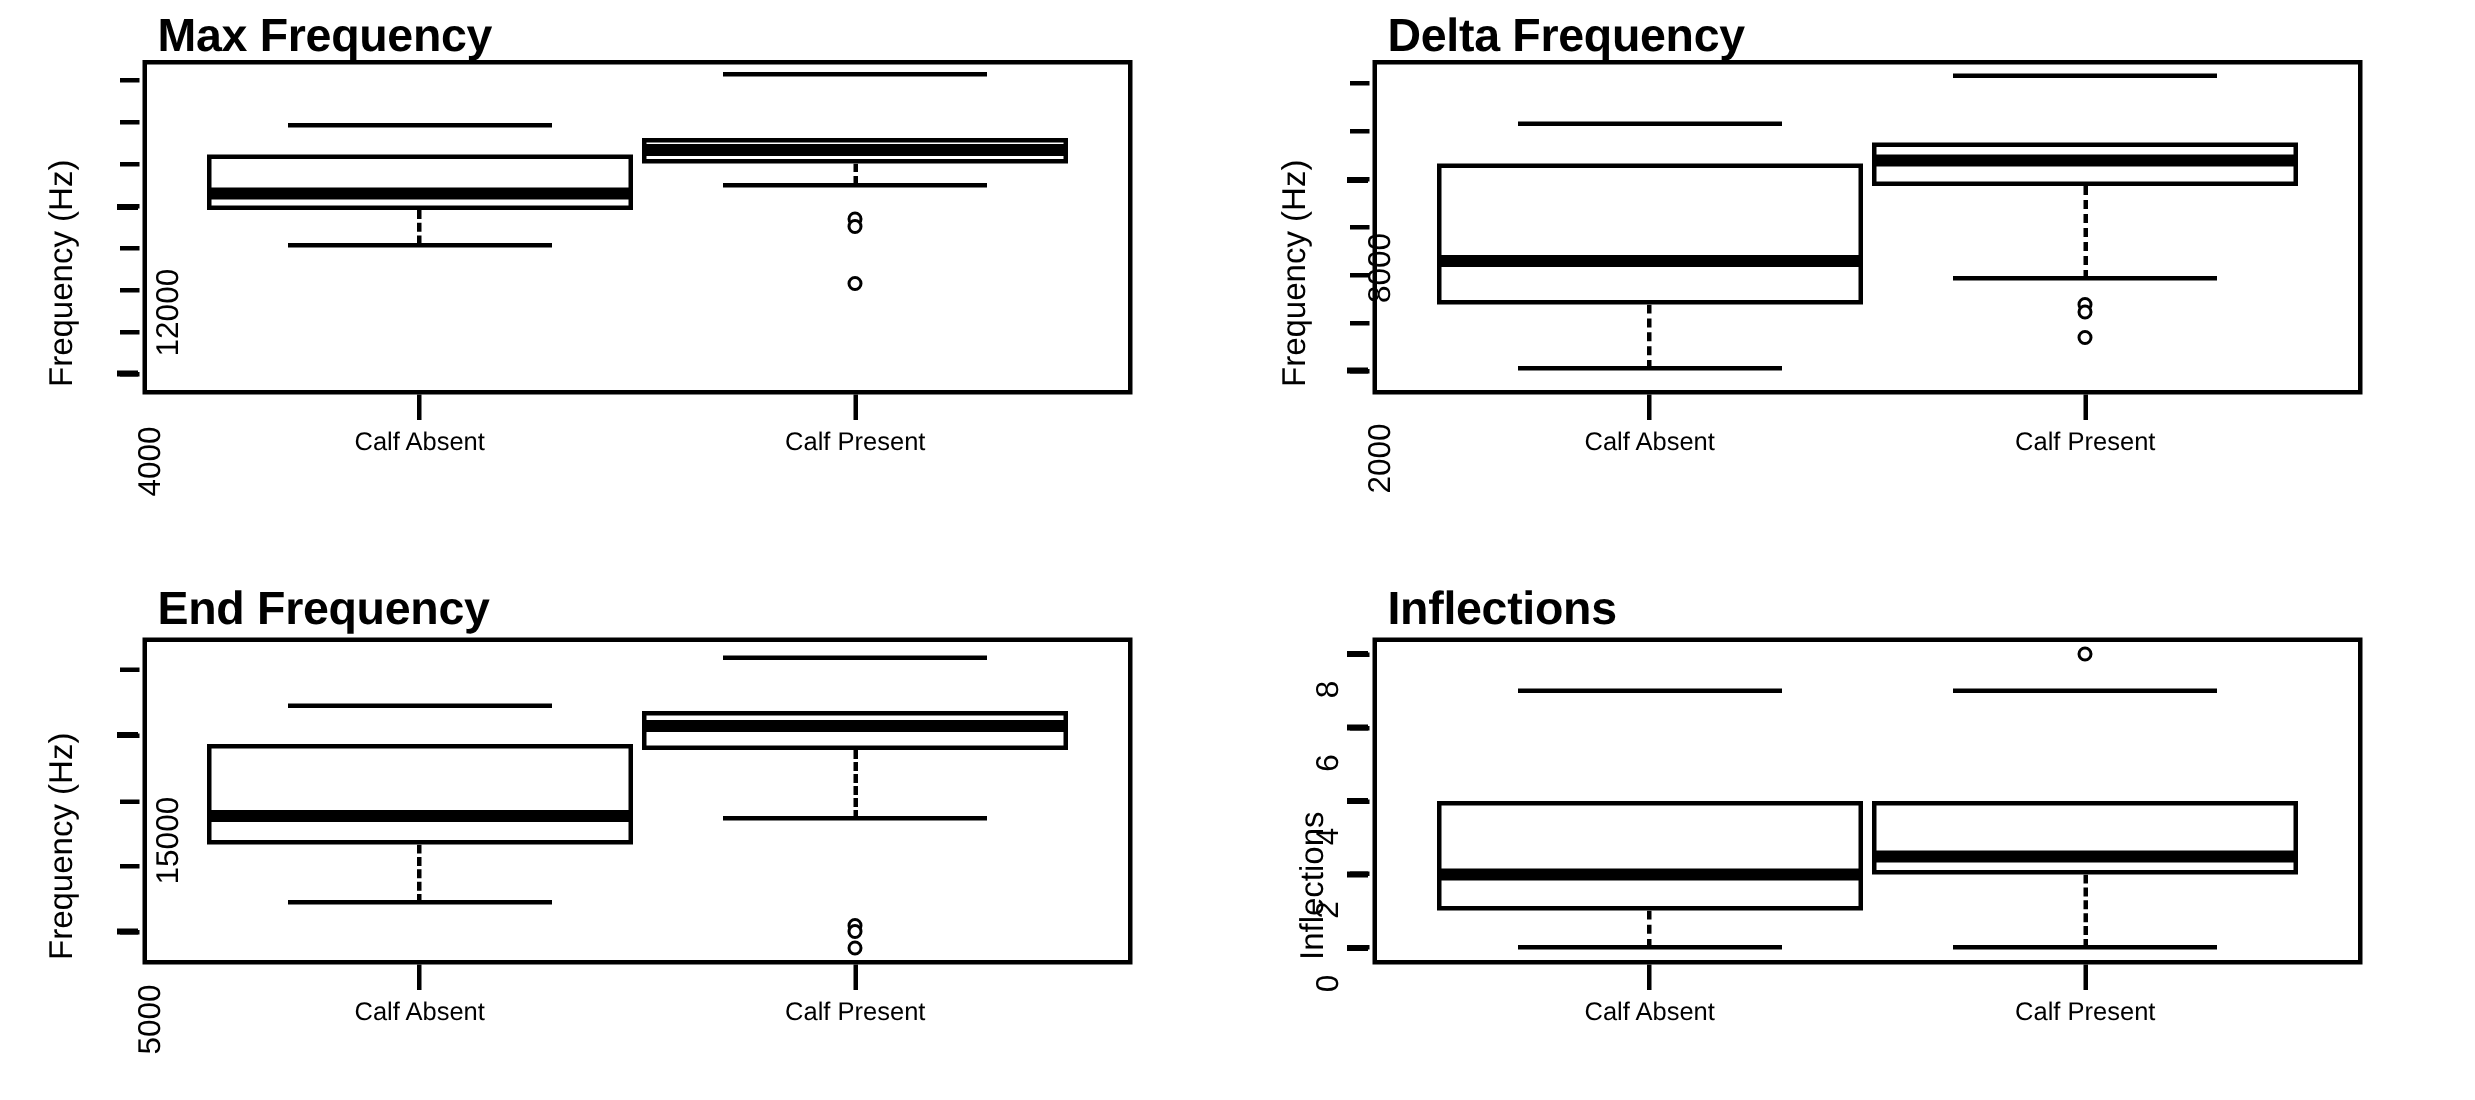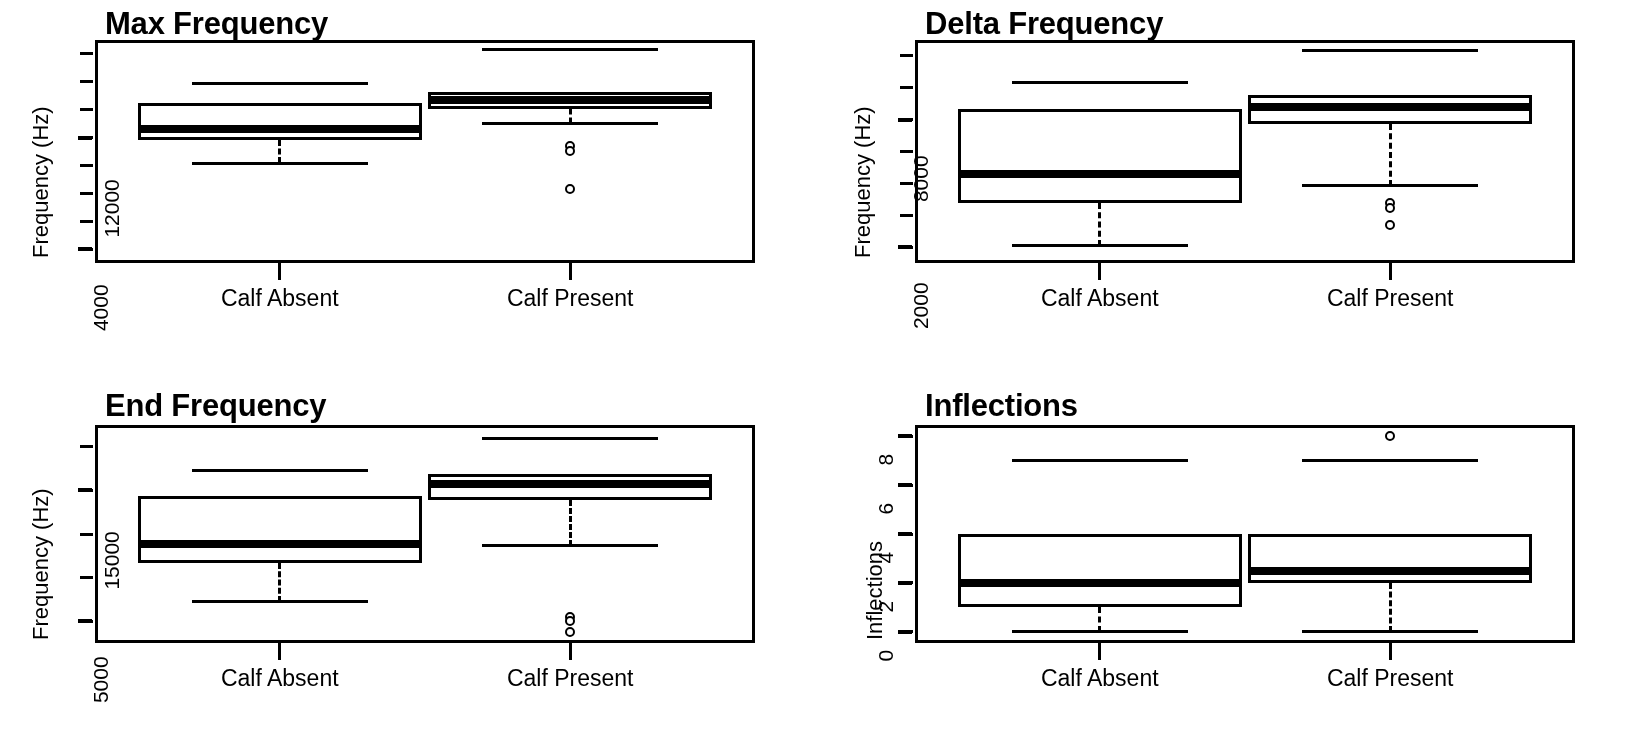--- a/index.html
+++ b/index.html
@@ -5,21 +5,21 @@
   html,body{margin:0;padding:0;background:#ffffff;}
   body{width:1650px;height:733px;font-family:"Liberation Sans",sans-serif;color:#000;overflow:hidden;}
   #grid{position:relative;width:1650px;height:733px;}
   .panel{position:absolute;width:825px;height:366px;}
   .panel-title{position:absolute;font-weight:bold;font-size:31px;letter-spacing:-0.2px;white-space:nowrap;}
   .ylab{position:absolute;font-size:22px;white-space:nowrap;transform-origin:0 0;transform:rotate(-90deg);}
   .plotbox{position:absolute;border:3px solid #000;box-sizing:border-box;background:#fff;}
   .tick{position:absolute;background:#000;height:3px;width:12px;left:-15px;}
   .tick.major{height:4px;width:14px;left:-17px;}
   .ticklabel{position:absolute;font-size:21px;white-space:nowrap;transform-origin:100% 50%;transform:rotate(-90deg) translate(0,0);}
-  .xlabel{position:absolute;font-size:23px;white-space:nowrap;text-align:center;}
+  .xlabel{position:absolute;font-size:17px;white-space:nowrap;text-align:center;}
   .xtick{position:absolute;background:#000;width:3px;}
   .bx-box{position:absolute;border:3px solid #000;box-sizing:border-box;background:#fff;}
   .bx-median{position:absolute;background:#000;}
   .bx-whisk-v{position:absolute;width:0;border-left:3px dashed #000;}
   .bx-cap{position:absolute;background:#000;height:3px;}
   .bx-out{position:absolute;border:2.5px solid #000;border-radius:50%;background:#fff;box-sizing:border-box;}
 </style>
 </head>
 <body>
 

